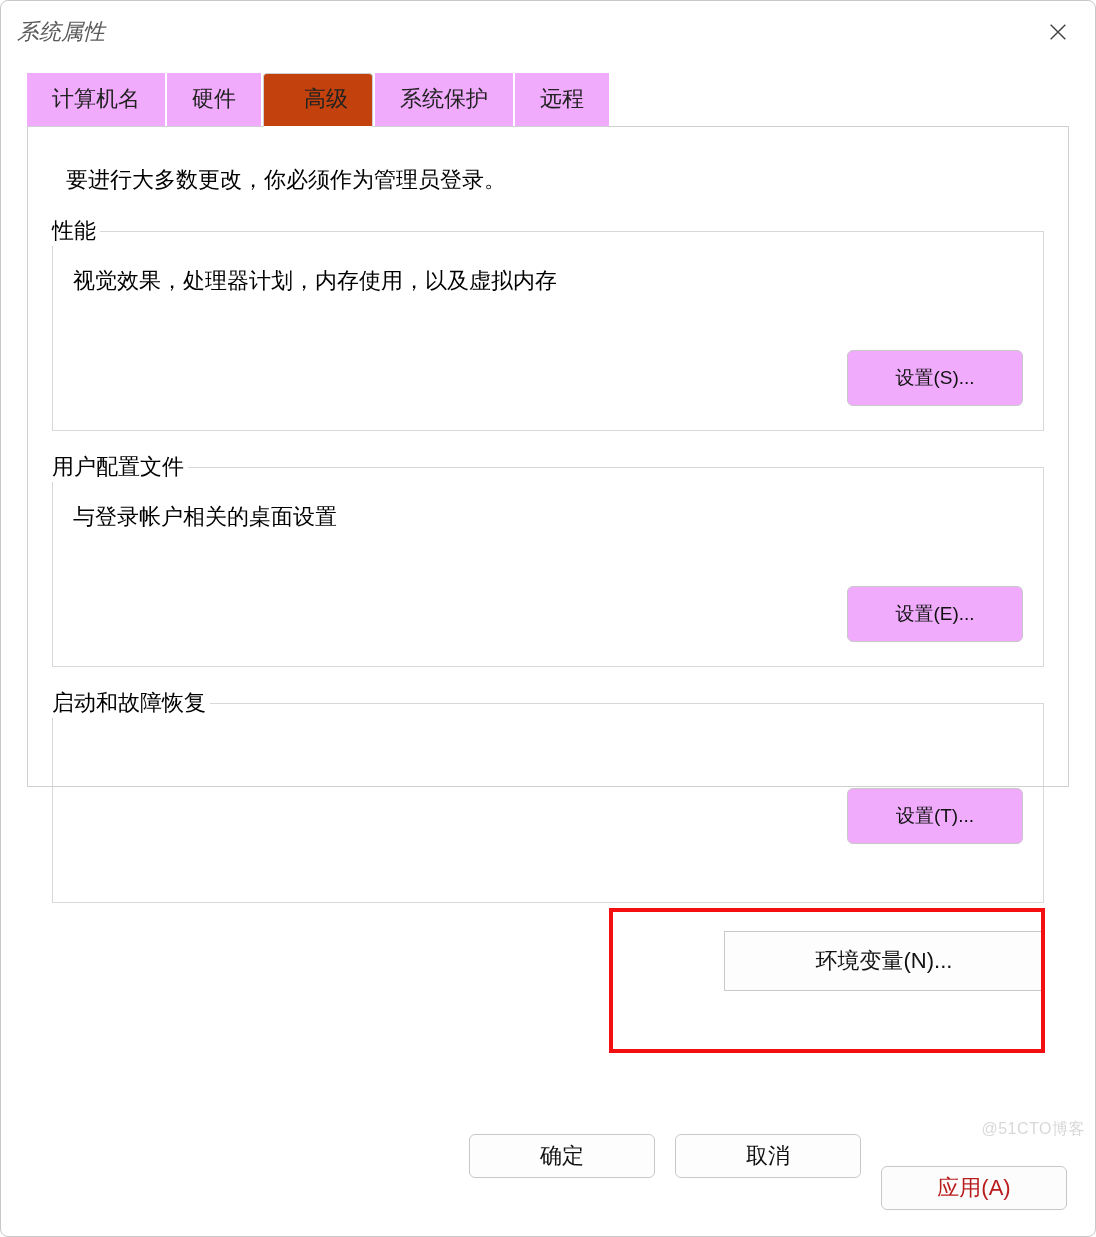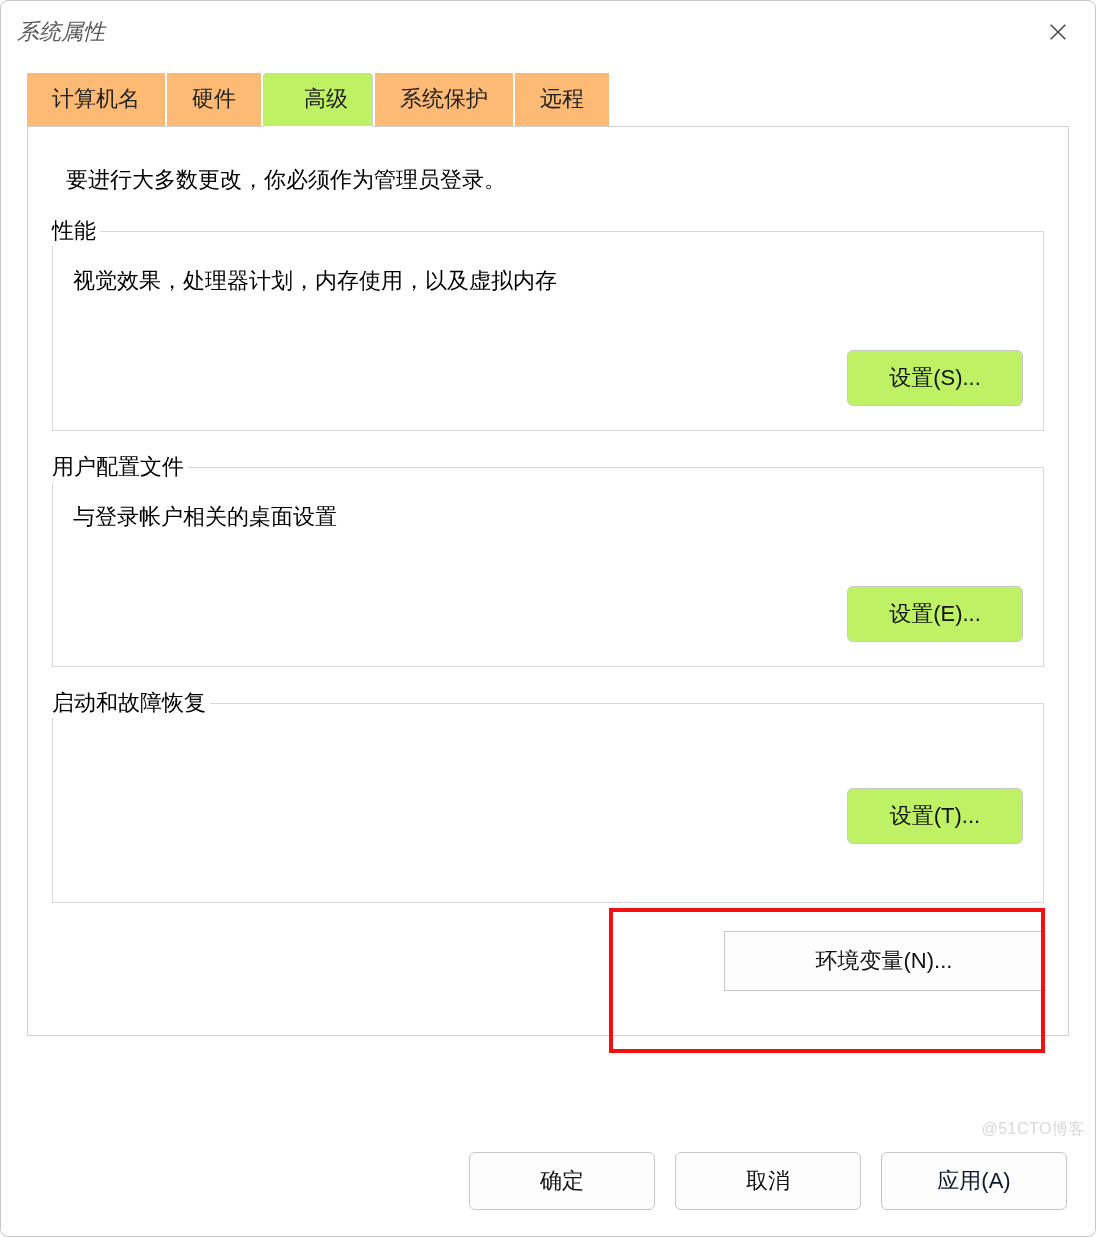--- a/index.html
+++ b/index.html
@@ -46,40 +46,40 @@
       align-items: flex-end;
       padding: 24px 26px 0 26px;
       height: 72px;
     }
     .tab {
       padding: 10px 24px 12px 24px;
       font-size: 22px;
       color: #222;
       cursor: pointer;
       border: 1px solid transparent;
-      background: #fdba74;
+      background: #f0abfc;
       margin-right: 2px;
       position: relative;
     }
     .tab.active {
       border: 1px solid #d0d0d0;
       border-bottom: 1px solid #fff;
-      background: #bef264;
+      background: #c2410c;
       border-top-left-radius: 4px;
       border-top-right-radius: 4px;
       z-index: 2;
       padding-left: 40px;
     }
     .content-outer {
       margin: 0 26px 0 26px;
       border: 1px solid #d0d0d0;
       border-top: 1px solid #d0d0d0;
       margin-top: -1px;
       padding: 38px 0 0 0;
-      height: 910px;
+      height: 661px;
       position: relative;
       background: #fff;
     }
     .intro-text {
       font-size: 22px;
       color: #000;
       padding: 0 0 0 38px;
     }
     .group {
       position: relative;
@@ -105,22 +105,22 @@
     .group-btn-row {
       display: flex;
       justify-content: flex-end;
       margin-top: 54px;
     }
     .btn {
       min-width: 176px;
       height: 56px;
       border: 1px solid #c8c8c8;
       border-radius: 6px;
-      background: #bef264;
-      font-size: 22px;
+      background: #f0abfc;
+      font-size: 19px;
       color: #111;
       display: inline-flex;
       align-items: center;
       justify-content: center;
       cursor: pointer;
       padding: 16px 20px;
     }
     .env-row {
       display: flex;
       justify-content: flex-end;
@@ -150,32 +150,32 @@
     }
     .bottom-row {
       position: absolute;
       bottom: 26px;
       right: 28px;
       display: flex;
       gap: 20px;
     }
     .bottom-btn {
       min-width: 186px;
-      height: 58px;
+      height: 44px;
       border: 1px solid #c8c8c8;
       border-radius: 6px;
       background: #fdfdfd;
       font-size: 22px;
       color: #111;
       display: inline-flex;
       align-items: center;
       justify-content: center;
       cursor: pointer;
     }
-    .bottom-btn.disabled { color: #0f172a; background: #fcfcfc; cursor: default; }
+    .bottom-btn.disabled { color: #b91c1c; background: #fcfcfc; cursor: default; margin-top: 32px; }
     .watermark {
       position: absolute;
       bottom: 96px;
       right: 10px;
       font-size: 16px;
       color: #d8d8d8;
       pointer-events: none;
       letter-spacing: 0.5px;
     }
   </style>

